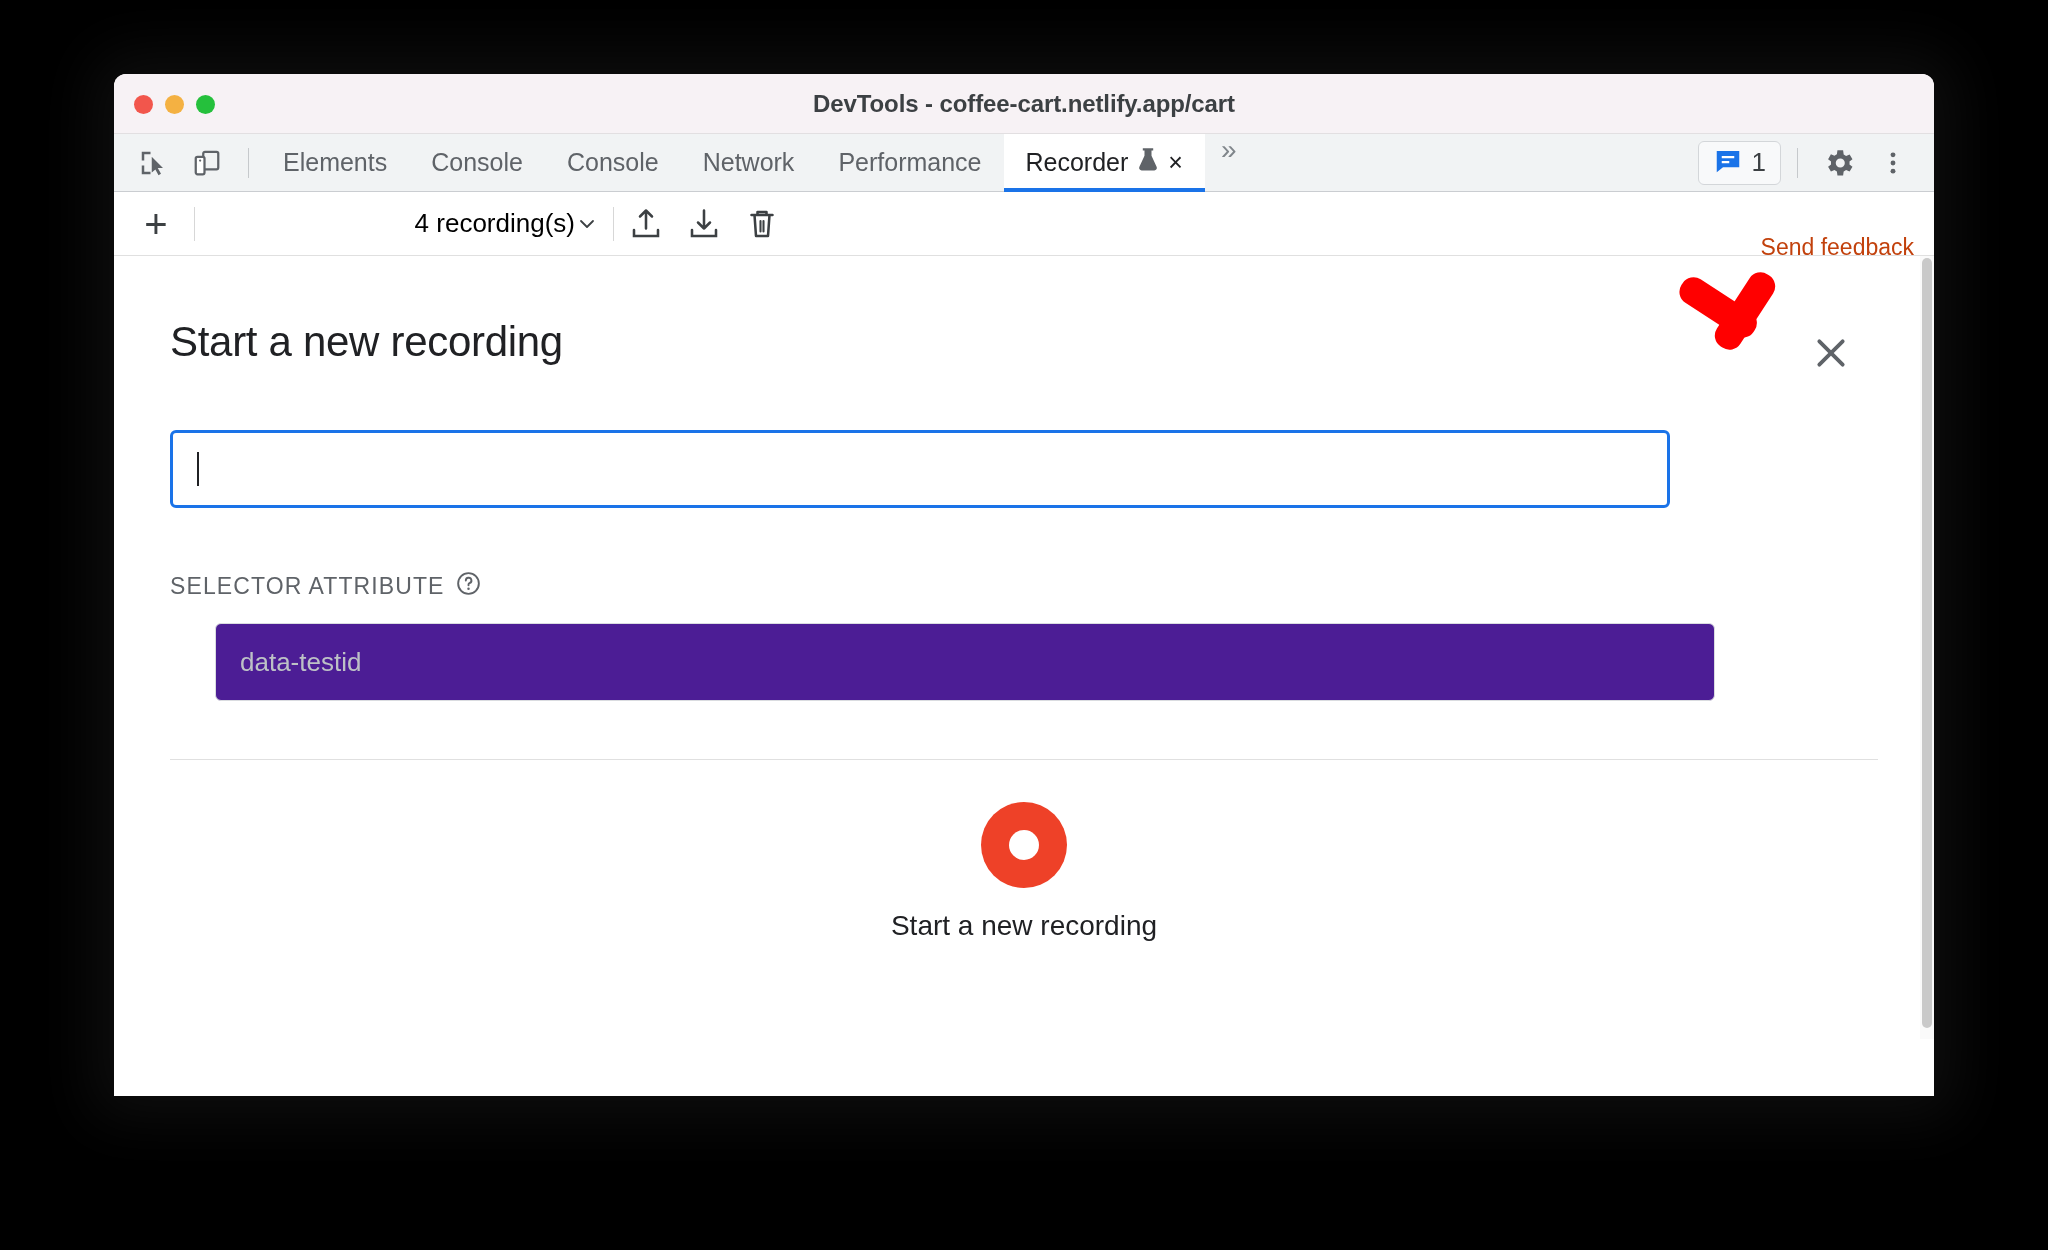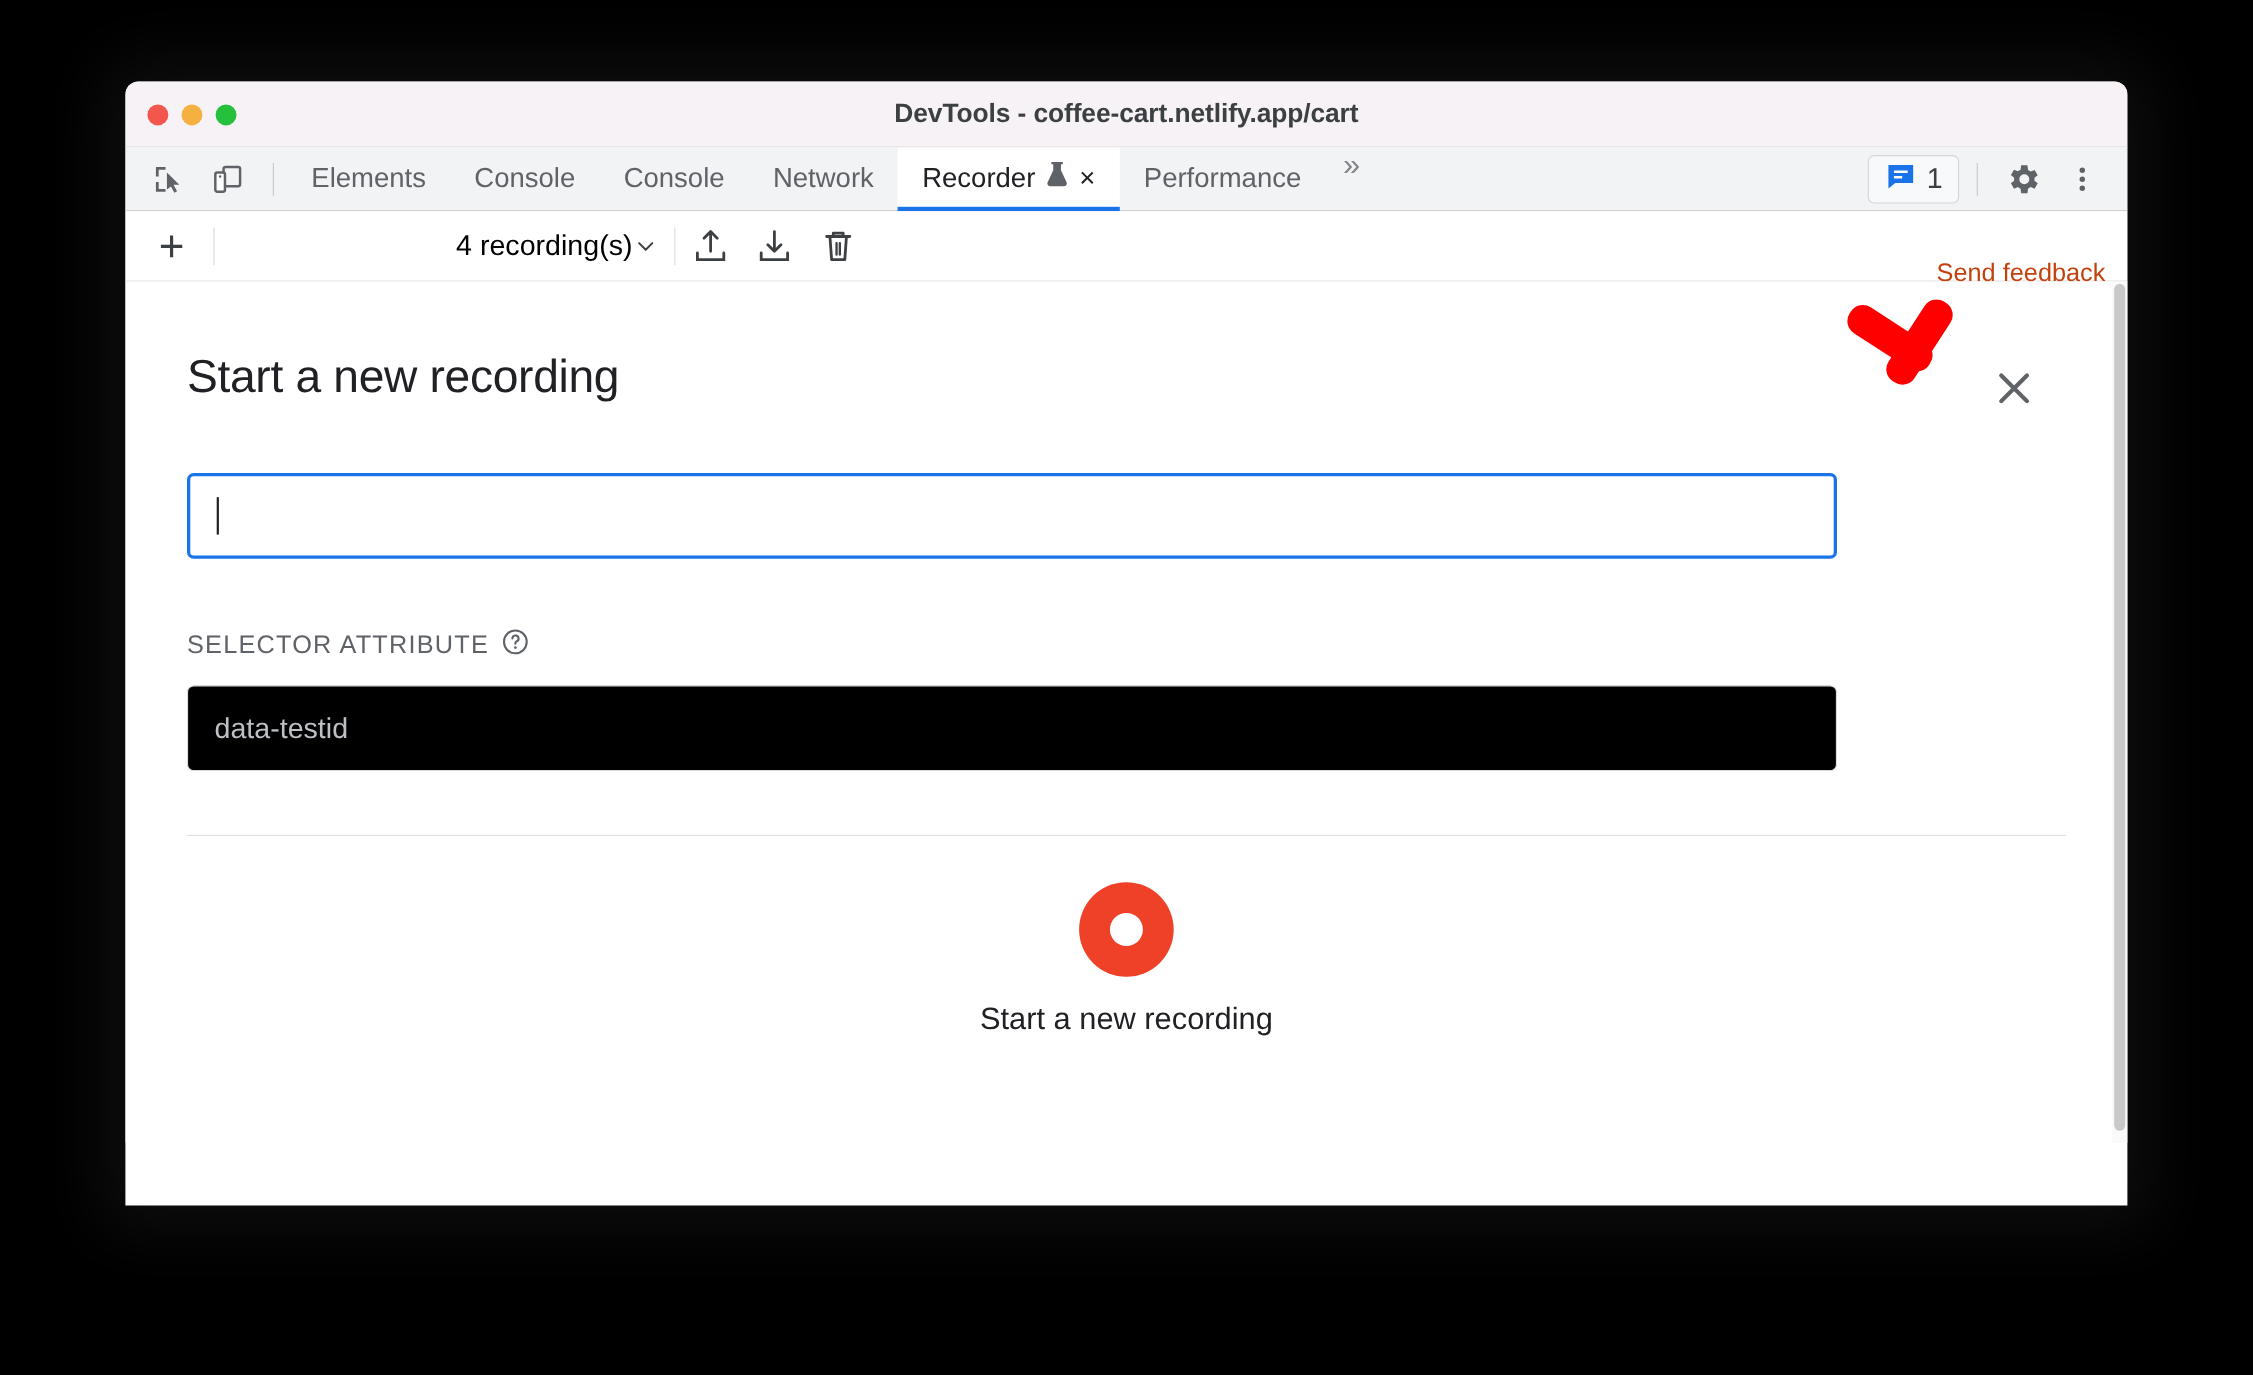--- a/index.html
+++ b/index.html
@@ -130,21 +130,22 @@
     display: flex; align-items: center;
     padding: 0 24px;
     font-size: 26px;
   }
   .text-input.focused {
     border: 3px solid #1a73e8;
     background: #ffffff;
   }
   .text-input.plain {
     border: 1px solid #dadce0;
-    background: #000000;
+    background: #4c1d95;
+    margin-left: 45px;
   }
   .caret {
     display: inline-block; width: 2px; height: 34px;
     background: #202124;
   }
   .placeholder { color: #bdc1c6; }
   .field-gap { height: 62px; }
 
   .divider { height: 1px; background: #e0e0e0; margin-top: 58px; }
 
@@ -216,32 +217,32 @@
           <span>Elements</span>
         </div>
         <div class="tab">
           <span>Console</span>
         </div>
         <div class="tab">
           <span>Console</span>
         </div>
         <div class="tab">
           <span>Network</span>
+        </div>
+        <div class="tab">
+          <span>Performance</span>
         </div>
         <div class="tab active">
           <span>Recorder</span>
           <span>
             <svg width="22" height="26" viewBox="0 0 16 20">
               <path d="M4 1h8v1.6h-1.3v4.1l4 8.6A2 2 0 0 1 12.9 18H3.1a2 2 0 0 1-1.8-2.7l4-8.6V2.6H4V1z" fill="#5f6368"></path>
             </svg>
           </span>
           <span class="x-mini">×</span>
-        </div>
-        <div class="tab">
-          <span>Performance</span>
         </div>
       </div>
 
       <div class="chev-more">»</div>
 
       <div class="tb-right">
         <div class="msg-pill">
           <span>
             <svg width="30" height="30" viewBox="0 0 24 24">
               <path d="M3 4h18v13H8l-5 4V4z" fill="#1a73e8"></path>

